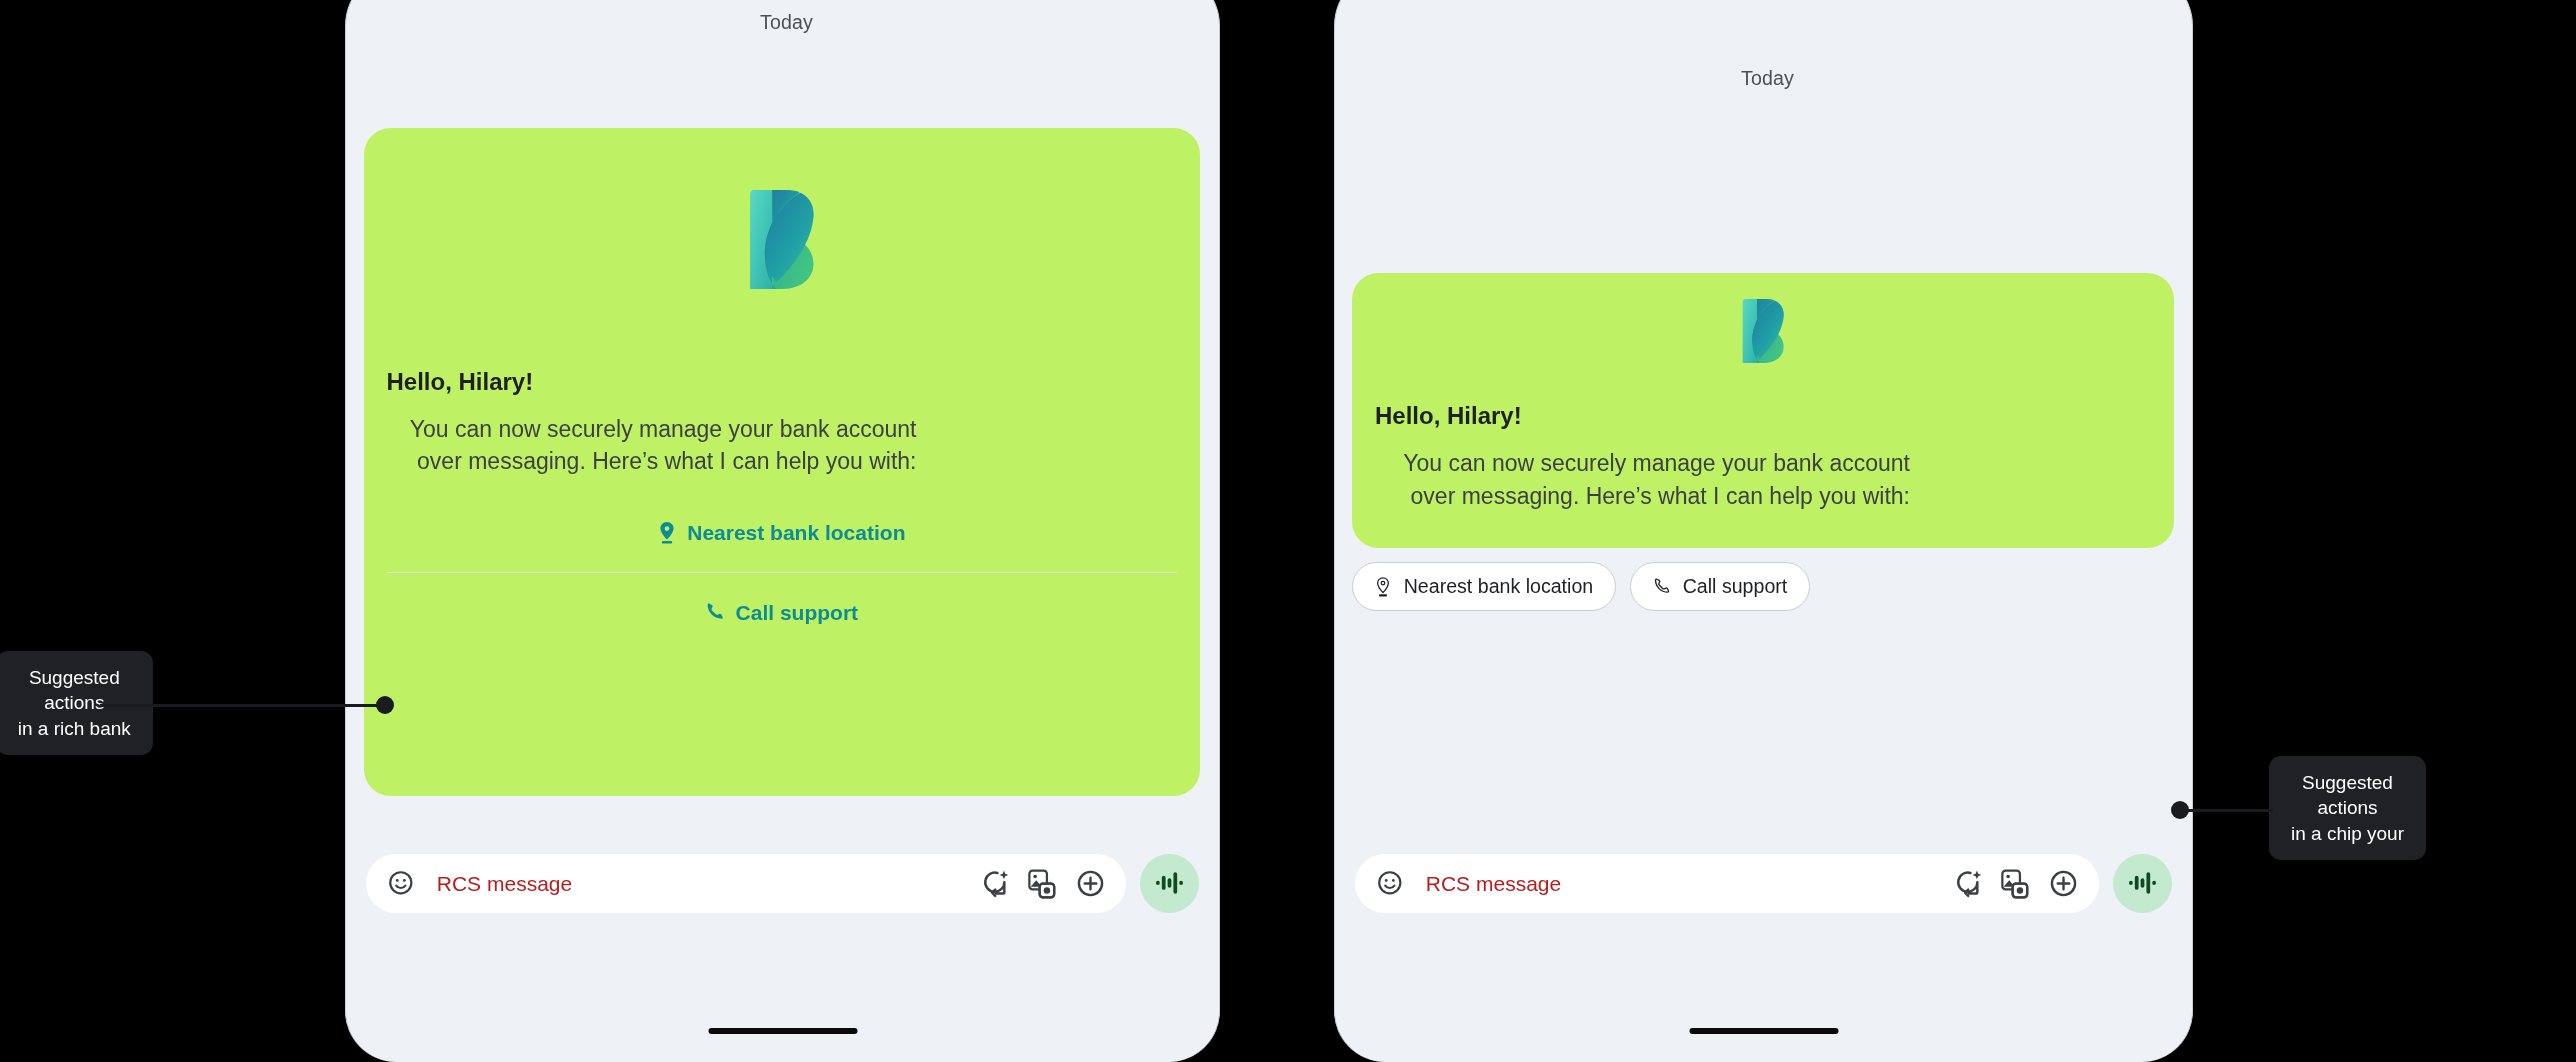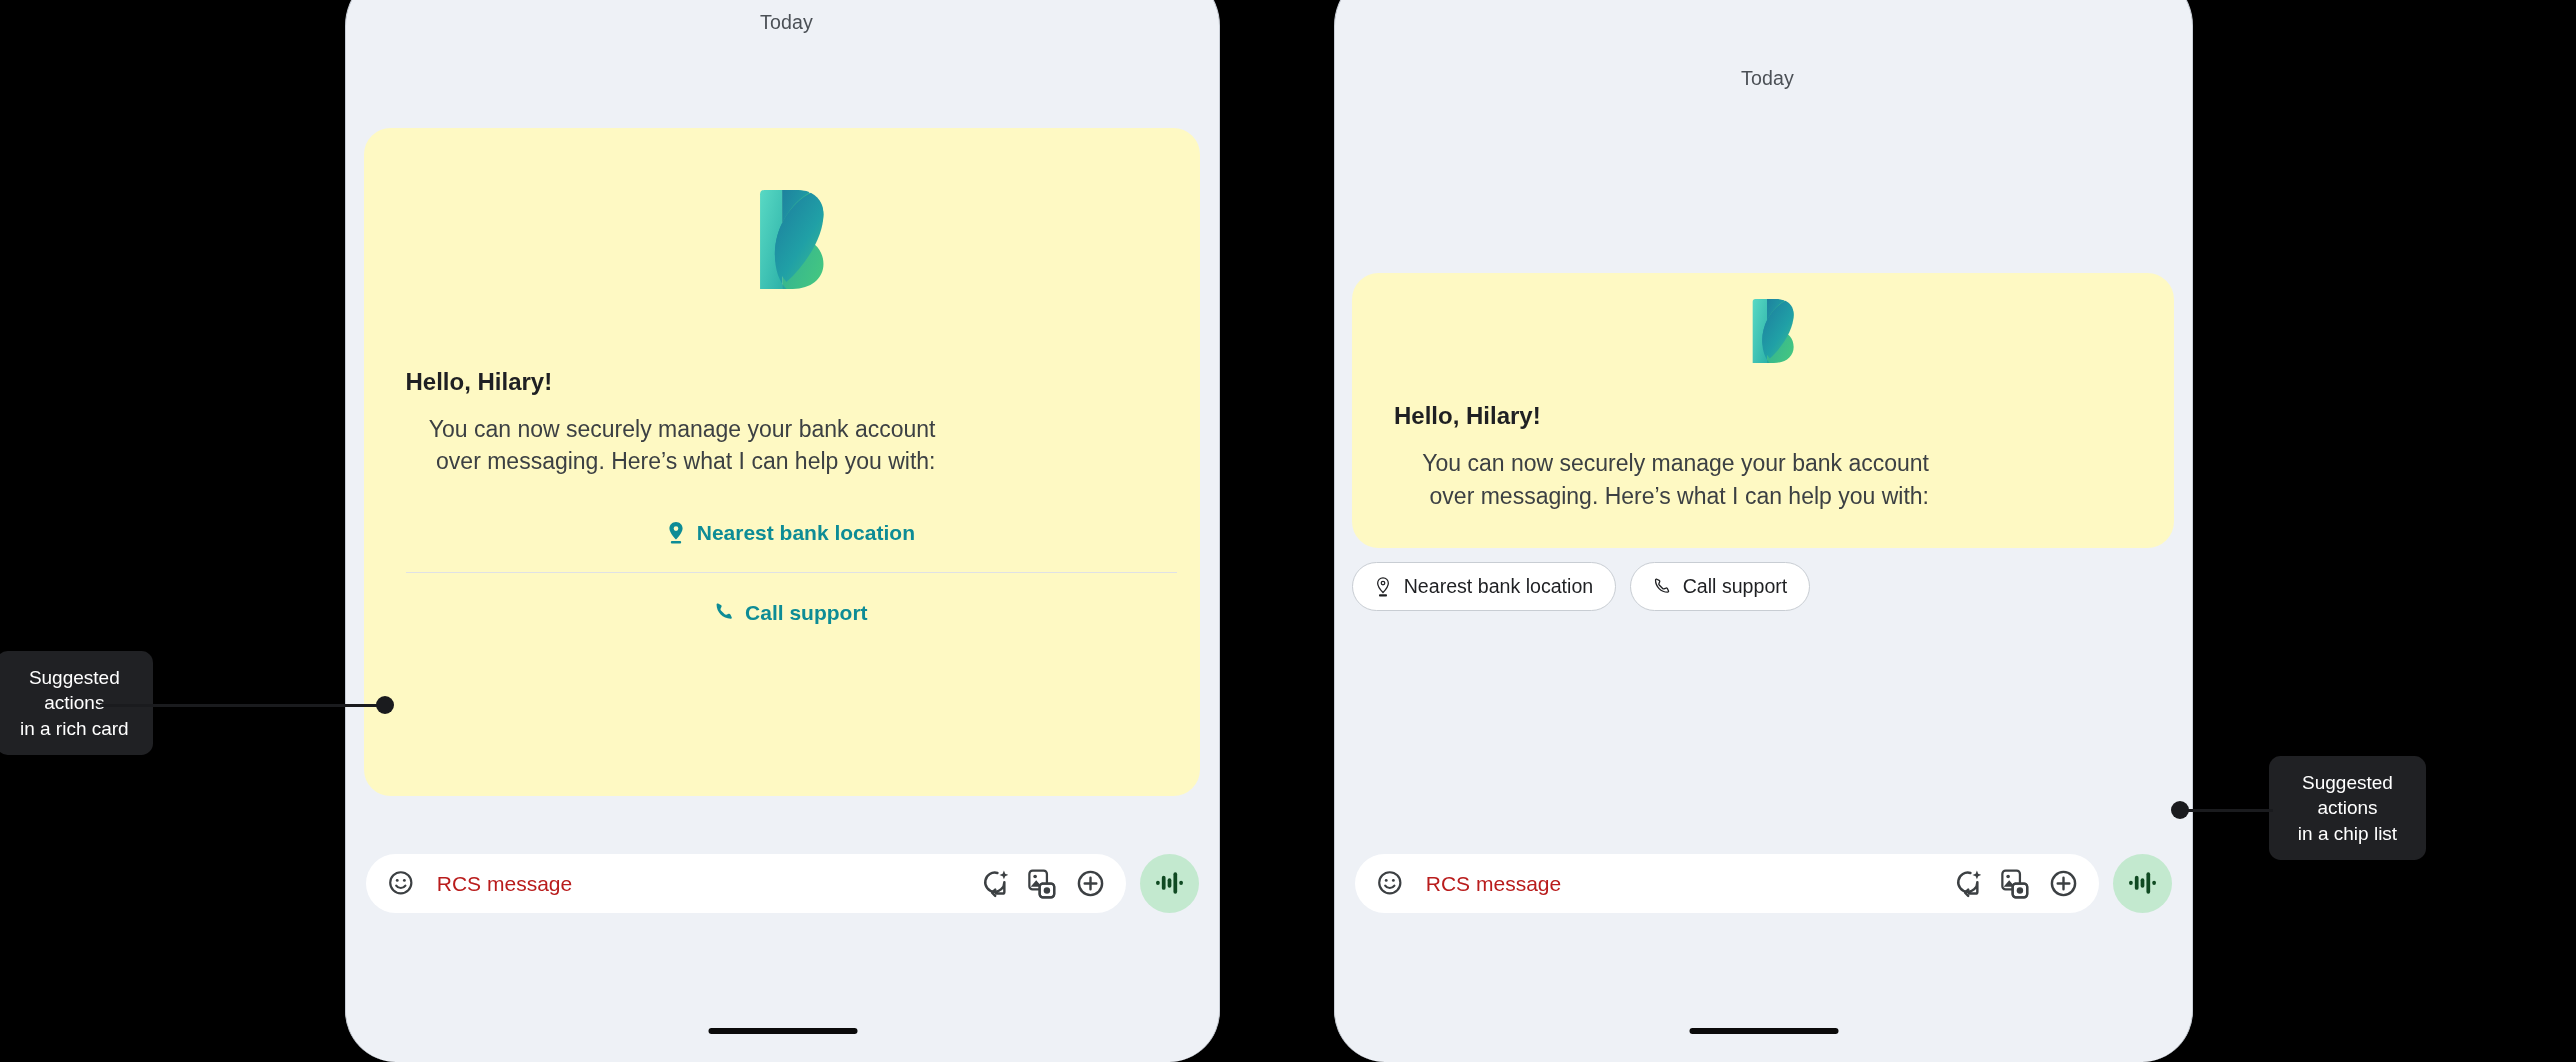--- a/index.html
+++ b/index.html
@@ -37,24 +37,23 @@
     left:8px;right:0;
     text-align:center;
     color:#4b5056;
     font-size:19.6px;
     letter-spacing:0.1px;
   }
 
   
   .card{
     position:absolute;
-    background:#fef9c3;
+    background:#bef264;
     border-radius:26.5px;
     box-sizing:border-box;
-    padding-left:19px;
   }
   .logo-wrap{
     width:100%;
     display:flex;
     justify-content:center;
   }
   .logo{position:relative;overflow:hidden;}
   .logo svg{display:block;}
 
   .greeting{
@@ -408,25 +407,25 @@
         </span>
       </div>
     </div>
 
     <div class="home-indicator" style="left:50%; transform:translateX(-50%); bottom:27.6px; width:149px;"></div>
   </div>
 </div>
 
 <div class="callout" style="left:-4.2px; top:651px; width:157px;">
   <div>Suggested actions</div>
-  <div>in a rich card</div>
+  <div>in a rich bank</div>
 </div>
 <div class="leader" style="left:100px; top:704px; width:32px;"></div>
 <div class="dot" style="left:376px; top:696px;"></div>
 <div class="leader" style="left:125px; top:704px; width:260px;"></div>
 
 <div class="callout" style="left:2269px; top:756px; width:157px;">
   <div>Suggested actions</div>
-  <div>in a chip list</div>
+  <div>in a chip your</div>
 </div>
 <div class="leader" style="left:2178px; top:809px; width:95px;"></div>
 <div class="dot" style="left:2171px; top:801px;"></div>
 
 
 </body></html>

